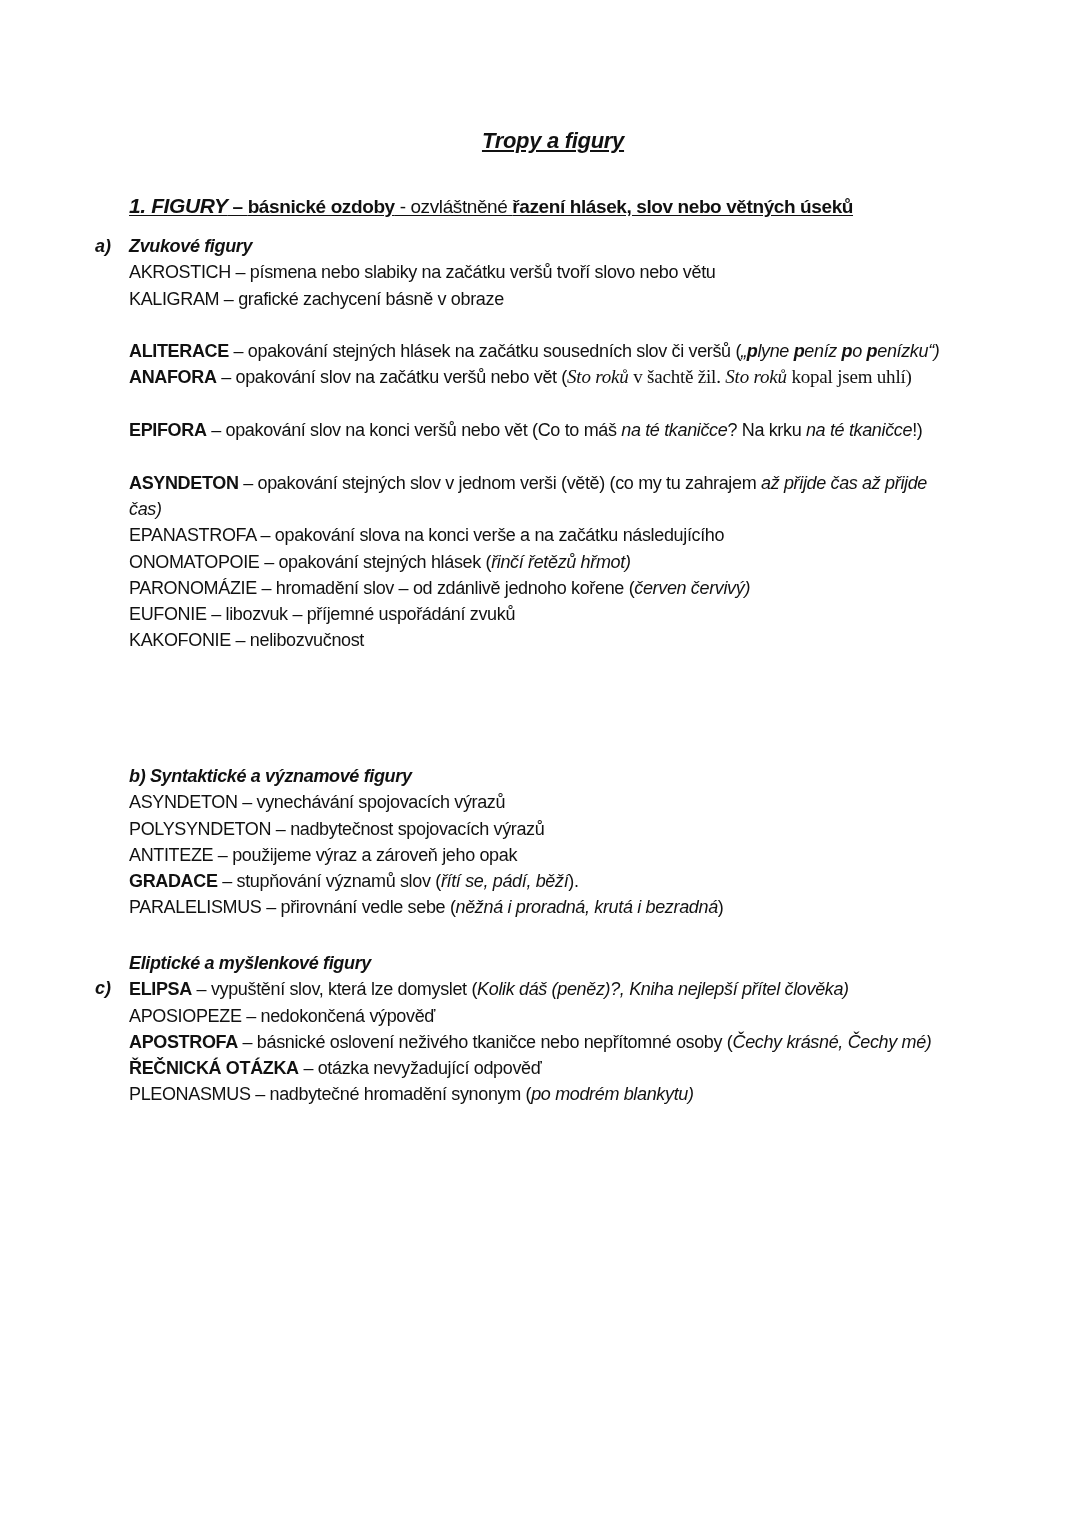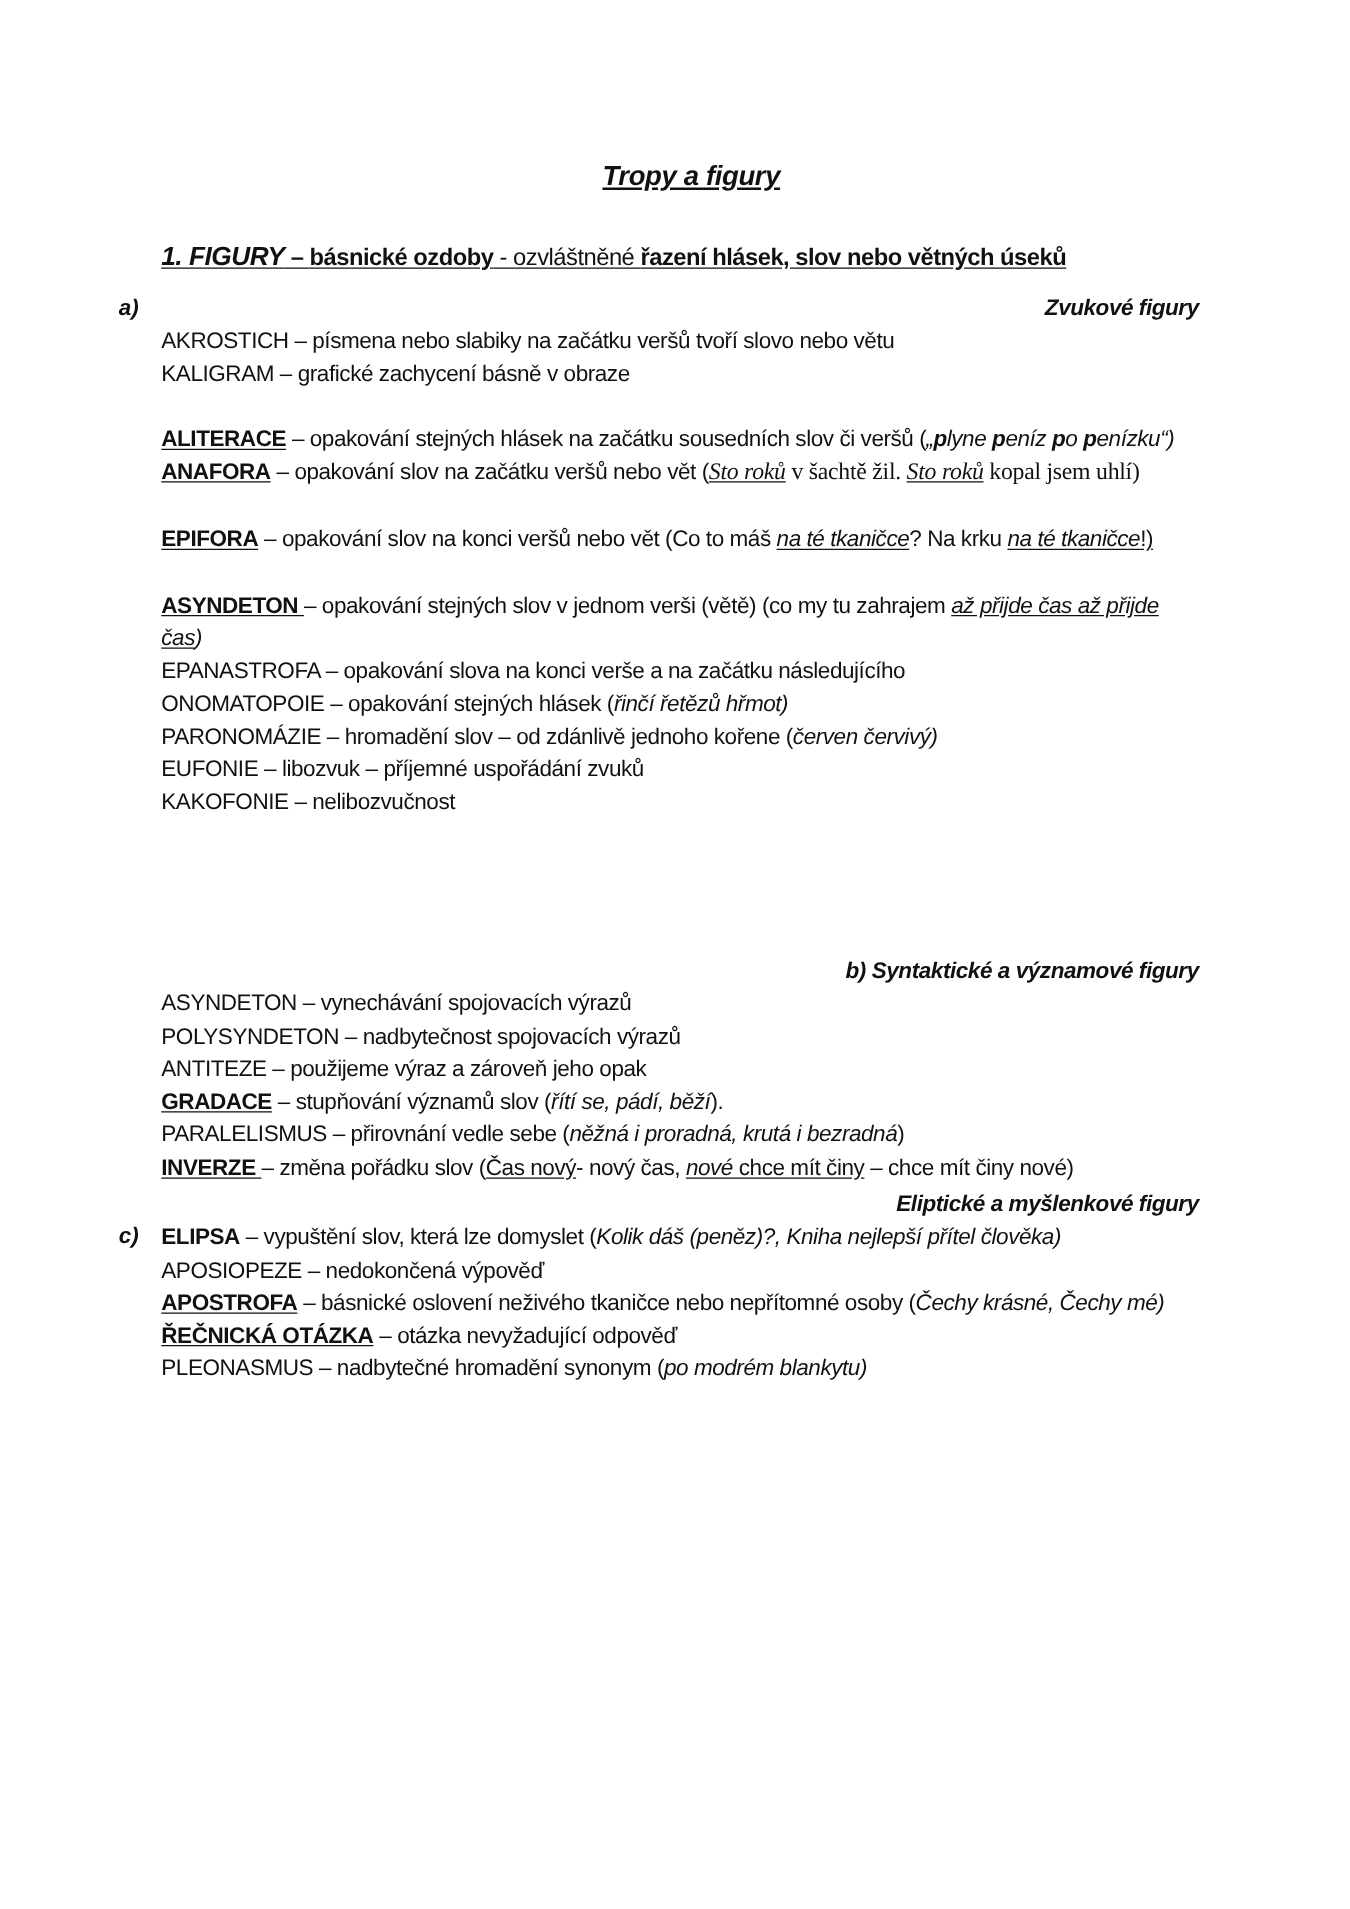--- a/index.html
+++ b/index.html
@@ -21,28 +21,28 @@
       text-decoration: underline; text-underline-offset: 2px;
     }
     .heading .num { font-size: 21px; font-style: italic; margin-top: 11px; }
     .heading .light { font-weight: normal; }
     .block { position: absolute; left: 129px; width: 830px; }
     .line {
       font-size: 18px; line-height: 26.3px; letter-spacing: -0.35px;
       white-space: nowrap;
     }
     .line.wrap { white-space: normal; }
-    .section-head { font-weight: bold; font-style: italic; text-align: right; }
+    .section-head { font-weight: bold; font-style: italic; }
     .marker {
       position: absolute; left: 95px; font-size: 18px; font-weight: bold; font-style: italic;
       line-height: 26.3px;
     }
     .b { font-weight: bold; }
     .i { font-style: italic; }
-    .u { text-decoration: underline; text-underline-offset: 2px; margin-top: 40px; }
+    .u { text-underline-offset: 2px; margin-top: 40px; }
     .serif { font-family: "Liberation Serif", "DejaVu Serif", serif; font-size: 19px; letter-spacing: -0.2px; }
     .gap { height: 26.3px; }
   </style>
 </head>
 <body>
 
 <div class="page">
   <div class="title">Tropy a figury</div>
 
   <div class="heading">
@@ -71,21 +71,20 @@
   </div>
 
   <div class="block" style="top:763px;">
     <div class="line section-head">b) Syntaktické a významové figury</div>
     <div class="lines">
         <div class="line"><span class="">ASYNDETON – vynechávání spojovacích výrazů</span></div>
         <div class="line"><span class="">POLYSYNDETON – nadbytečnost spojovacích výrazů</span></div>
         <div class="line"><span class="">ANTITEZE – použijeme výraz a zároveň jeho opak</span></div>
         <div class="line"><span class="b u">GRADACE</span><span class=""> – stupňování významů slov (</span><span class="i">řítí se, pádí, běží</span><span class="">).</span></div>
         <div class="line"><span class="">PARALELISMUS – přirovnání vedle sebe (</span><span class="i">něžná i proradná, krutá i bezradná</span><span class="">)</span></div>
-        <div class="line"><span class="b u">INVERZE </span><span class="">– změna pořádku slov (</span><span class="u">Čas nový</span><span class="">- nový čas, </span><span class="i u">nové</span><span class="u"> chce mít činy</span><span class=""> – chce mít činy nové)</span></div>
       </div>
   </div>
 
   <div class="marker" style="top:975px;">c)</div>
   <div class="block" style="top:950px;">
     <div class="line section-head">Eliptické a myšlenkové figury</div>
     <div class="lines">
         <div class="line"><span class="b">ELIPSA</span><span class=""> – vypuštění slov, která lze domyslet (</span><span class="i">Kolik dáš (peněz)?, Kniha nejlepší přítel člověka)</span></div>
         <div class="line"><span class=""> APOSIOPEZE – nedokončená výpověď</span></div>
         <div class="line wrap"><span class="b u">APOSTROFA</span><span class=""> – básnické oslovení neživého tkaničce nebo nepřítomné osoby (</span><span class="i">Čechy krásné, Čechy mé)</span></div>

